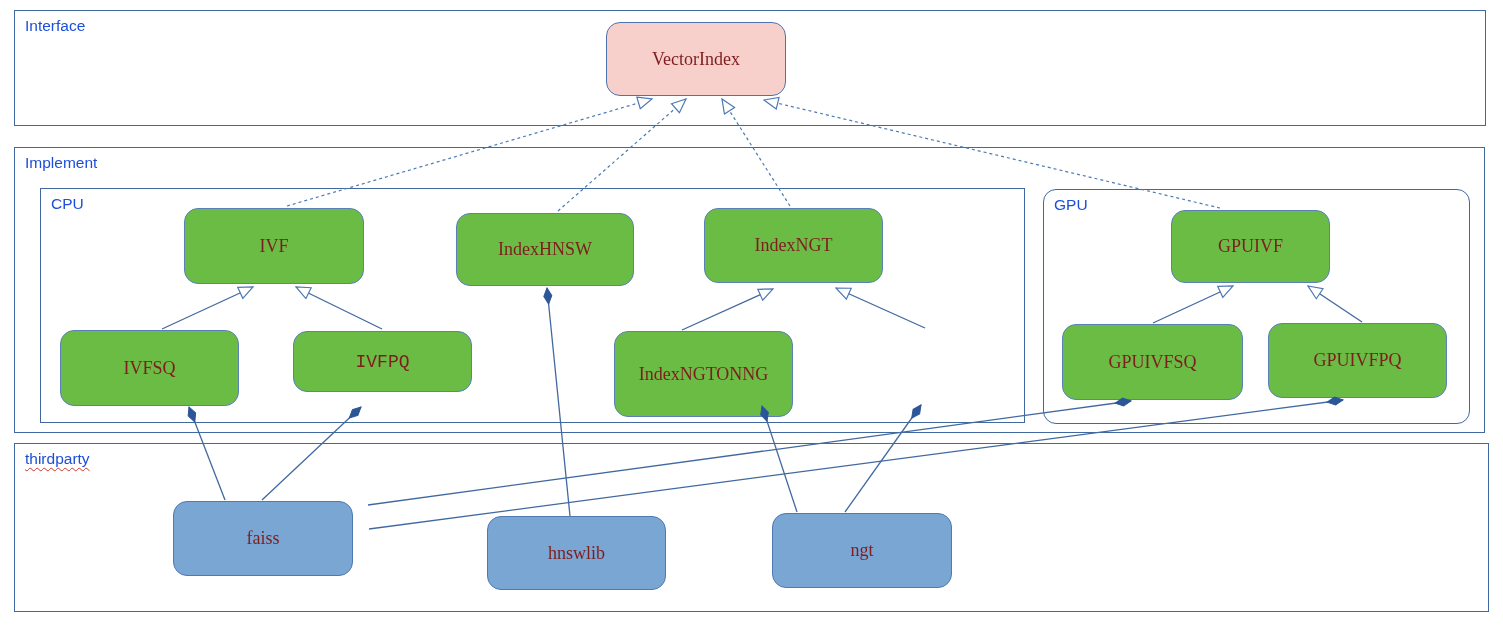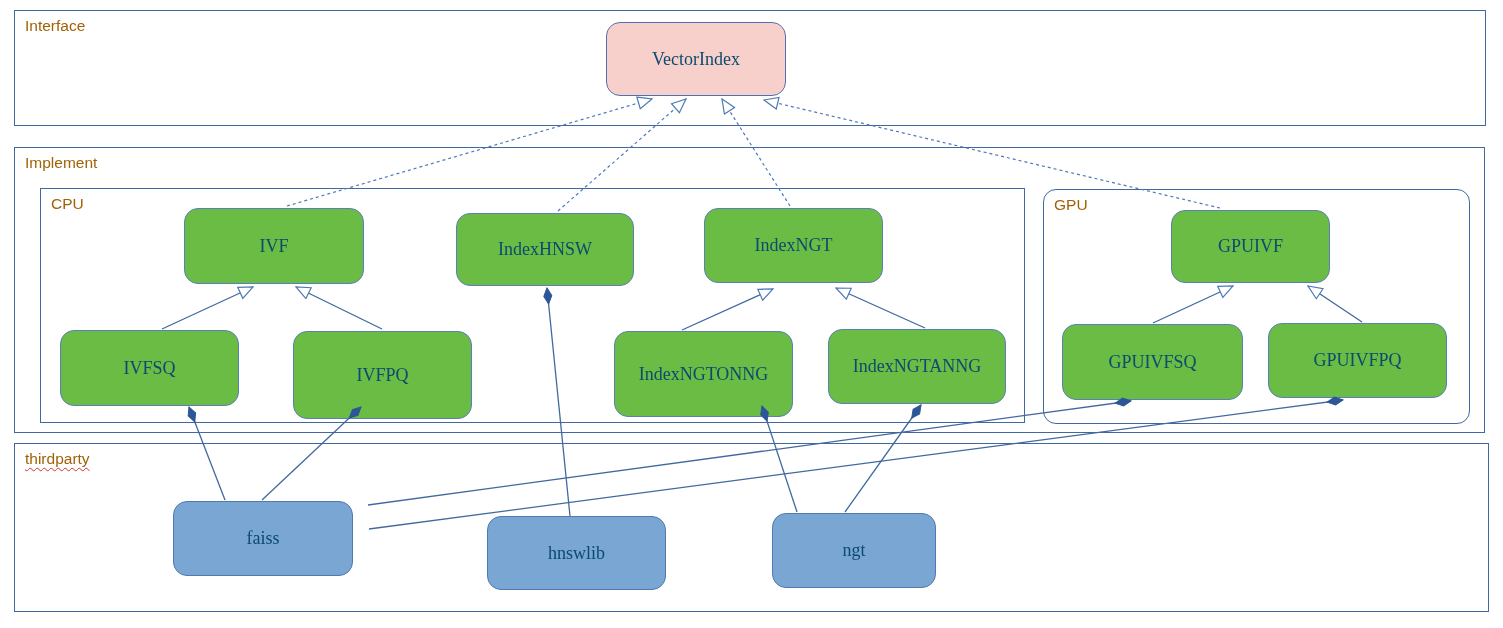--- a/index.html
+++ b/index.html
@@ -5,34 +5,34 @@
   html,body{margin:0;padding:0;background:#ffffff;}
   .canvas{
     position:relative;width:1503px;height:628px;background:#ffffff;
     font-family:"Liberation Sans",sans-serif;overflow:hidden;
   }
   .container{
     position:absolute;border:1.6px solid #41699f;background:transparent;
     box-sizing:border-box;
   }
   .container-label{
-    position:absolute;top:6px;left:10px;font-size:15.5px;color:#a16207;
+    position:absolute;top:6px;left:10px;font-size:15.5px;color:#1d4ed8;
     background:transparent;line-height:1.2;
   }
   .squiggle{
     text-decoration-line:underline;
     text-decoration-style:wavy;
     text-decoration-color:#d0342c;
     text-decoration-thickness:1px;
     text-underline-offset:3px;
   }
   .node{
     position:absolute;border-radius:14px;box-sizing:border-box;
     display:flex;align-items:center;justify-content:center;
-    font-family:"Liberation Serif",serif;font-size:18px;color:#0c4a6e;
+    font-family:"Liberation Serif",serif;font-size:18px;color:#7f1d1d;
     border:1.4px solid #5b7fb9;
   }
   .node.green{background:#6abc45;}
   .node.blue{background:#7aa6d4;border-color:#4f7ab0;}
   .node.pink{background:#f8d0cb;border-color:#4f74ad;}
   svg.wires{position:absolute;left:0;top:0;pointer-events:none;}
   .edge{fill:none;stroke:#41699f;stroke-width:1.3px;}
   .edge.dashed{stroke:#4d79b5;stroke-dasharray:3 3;stroke-width:1.2px;}
 </style>
 </head>
@@ -77,49 +77,46 @@
   </div>
 
   <div class="node green" style="left:1171px;top:210px;width:159px;height:73px;">
     <span>GPUIVF</span>
   </div>
 
   <div class="node green" style="left:60px;top:330px;width:179px;height:76px;">
     <span>IVFSQ</span>
   </div>
 
-  <div class="node green" style="left:293px;top:331px;width:179px;height:88px;">
+  <div class="node green" style="left:293px;top:331px;width:179px;height:61px;font-family:Liberation Mono, monospace;">
     <span>IVFPQ</span>
   </div>
 
   <div class="node green" style="left:614px;top:331px;width:179px;height:86px;">
     <span>IndexNGTONNG</span>
   </div>
 
-  <div class="node green" style="left:828px;top:329px;width:178px;height:75px;">
-    <span>IndexNGTANNG</span>
-  </div>
 
   <div class="node green" style="left:1062px;top:324px;width:181px;height:76px;">
     <span>GPUIVFSQ</span>
   </div>
 
   <div class="node green" style="left:1268px;top:323px;width:179px;height:75px;">
     <span>GPUIVFPQ</span>
   </div>
 
   <div class="node blue" style="left:173px;top:501px;width:180px;height:75px;">
     <span>faiss</span>
   </div>
 
   <div class="node blue" style="left:487px;top:516px;width:179px;height:74px;text-align:right;">
     <span>hnswlib</span>
   </div>
 
-  <div class="node blue" style="left:772px;top:513px;width:164px;height:75px;">
+  <div class="node blue" style="left:772px;top:513px;width:180px;height:75px;">
     <span>ngt</span>
   </div>
 
   <svg class="wires" width="1503" height="628" viewBox="0 0 1503 628">
     <defs>
       <marker id="tri" viewBox="0 0 16 14" refX="15" refY="7" markerWidth="16" markerHeight="14" orient="auto" markerUnits="userSpaceOnUse">
         <path d="M1,1 L15,7 L1,13 Z" fill="#ffffff" stroke="#4d79b5" stroke-width="1.2"></path>
       </marker>
       <marker id="dia" viewBox="0 0 18 10" refX="17" refY="5" markerWidth="18" markerHeight="10" orient="auto" markerUnits="userSpaceOnUse">
         <path d="M1,5 L9,1 L17,5 L9,9 Z" fill="#2c5697" stroke="#2c5697"></path>

